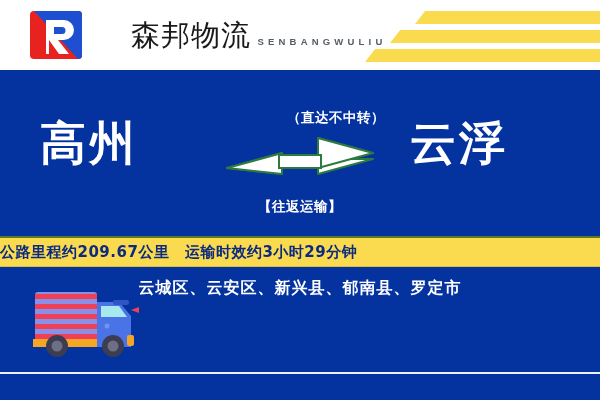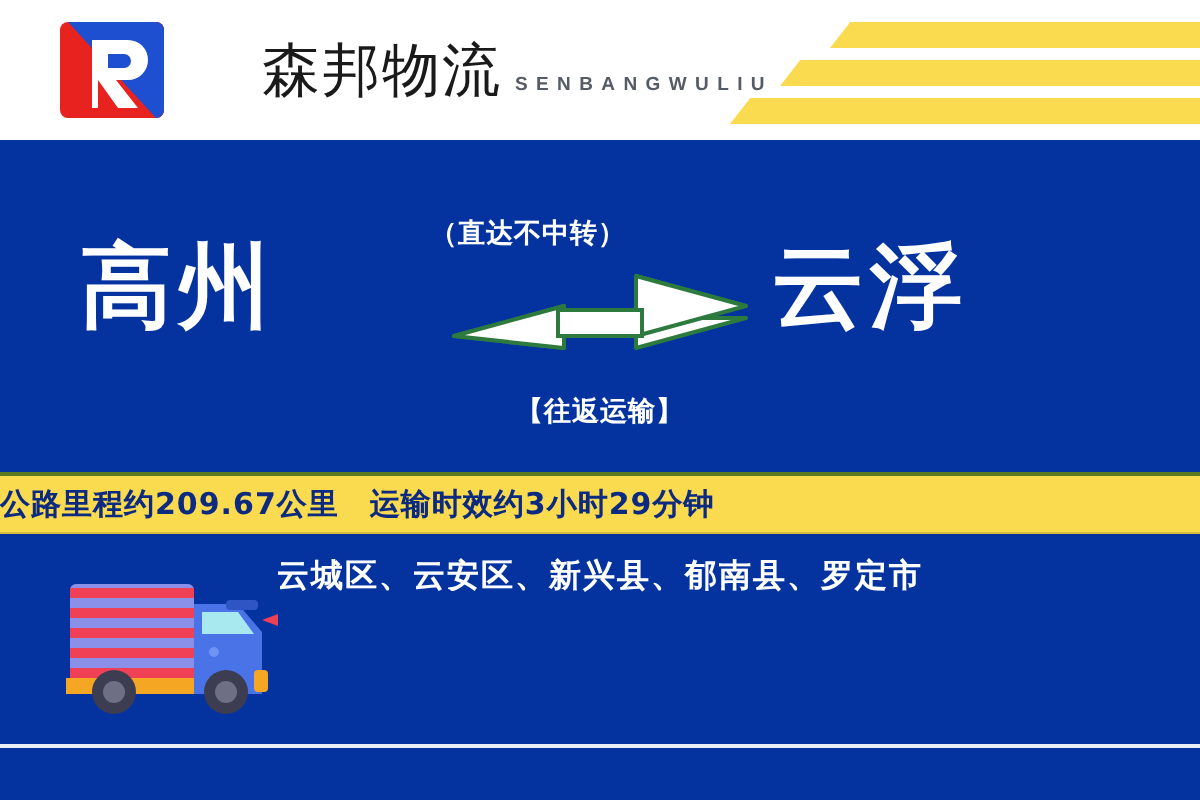--- a/index.html
+++ b/index.html
@@ -33,25 +33,25 @@
 
   
   .route{position:absolute;left:0;top:70px;width:600px;height:166px;}
   .city{
     position:absolute;top:44px;
     font-family:"DejaVu Sans","Liberation Sans",sans-serif;
     font-size:46px;font-weight:bold;color:#ffffff;line-height:58px;
     letter-spacing:3px;white-space:nowrap;
   }
   .city.origin{left:40px;}
-  .city.dest{left:386px;}
+  .city.dest{left:410px;}
 
   .mid{position:absolute;left:215px;top:38px;width:170px;height:120px;}
   .mid-top{
-    text-align:left;color:#ffffff;
+    text-align:right;color:#ffffff;
     font-family:"DejaVu Sans","Liberation Sans",sans-serif;
     font-size:13.5px;font-weight:bold;line-height:18px;letter-spacing:0.5px;white-space:nowrap;
   }
   .mid-arrow{margin-top:8px;height:44px;display:flex;align-items:center;justify-content:center;}
   .mid-bot{
     margin-top:19px;text-align:center;color:#ffffff;
     font-family:"DejaVu Sans","Liberation Sans",sans-serif;
     font-size:13.5px;font-weight:bold;line-height:18px;letter-spacing:0.5px;white-space:nowrap;
   }
 

